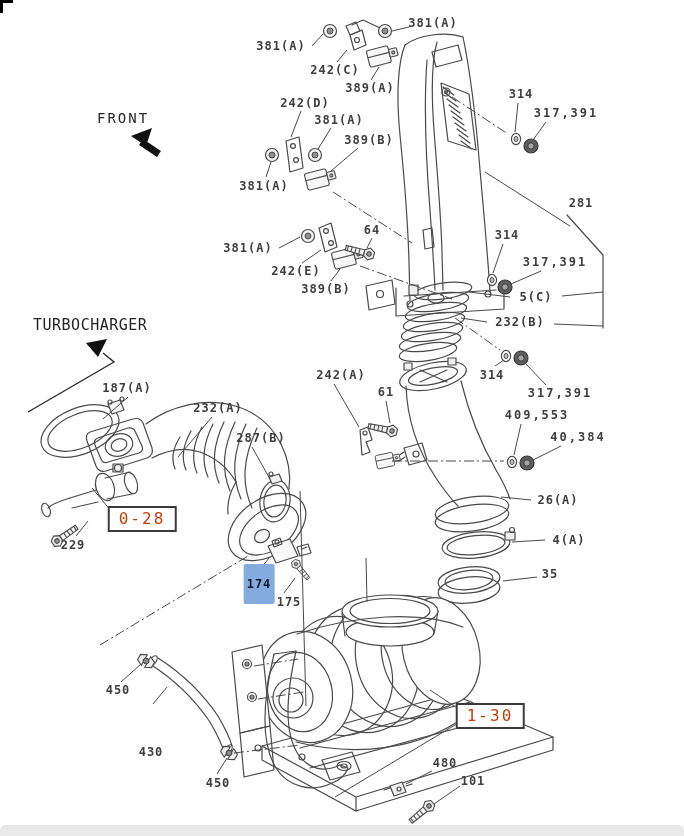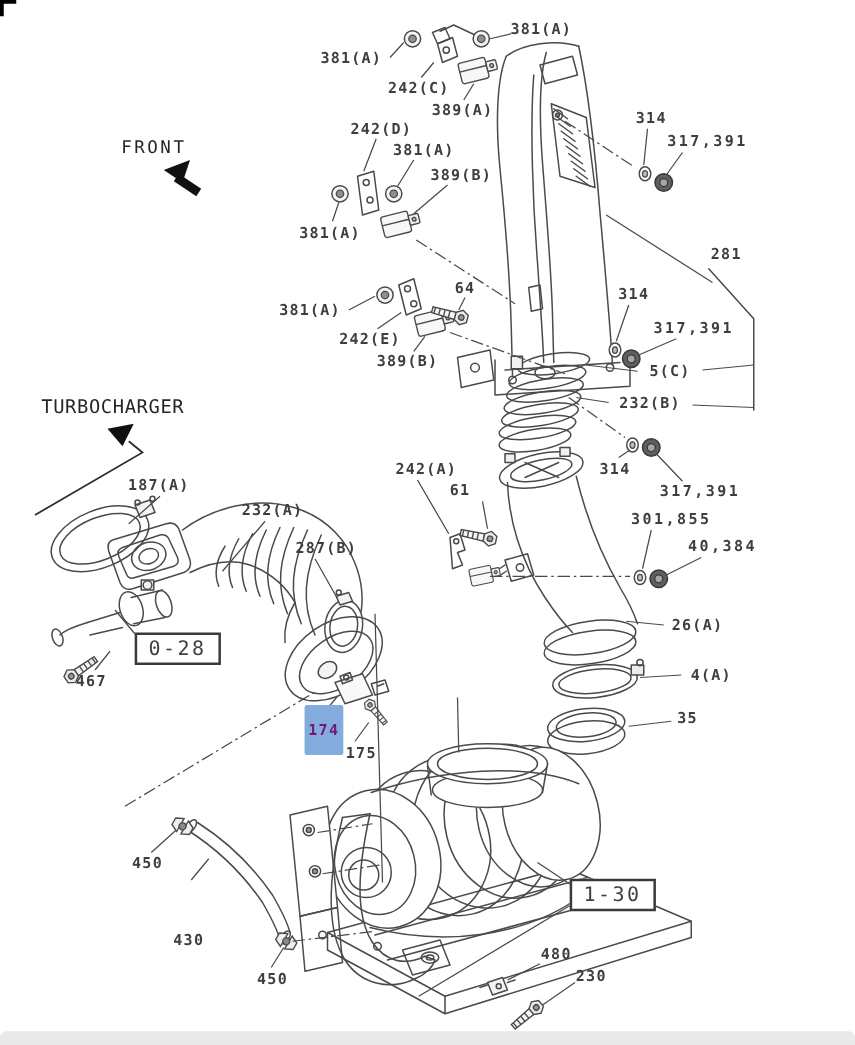--- a/index.html
+++ b/index.html
@@ -2,23 +2,23 @@
 <html><head>
 <meta charset="utf-8">
 <style>
   html,body{margin:0;padding:0;background:#fff;}
   .stage{position:relative;width:684px;height:836px;background:#ffffff;overflow:hidden;
          font-family:"DejaVu Sans Mono","Liberation Mono",monospace;}
   svg{position:absolute;left:0;top:0;}
   .plabel{position:absolute;transform:translate(-50%,-50%);font-size:12px;letter-spacing:1px;
           color:#3e3e3e;white-space:nowrap;line-height:1;font-weight:bold;}
   .plabel.wide{letter-spacing:2px;}
-  .plabel.hl{background:#83abdd;color:#701a75;padding:14px 3px;border-radius:2px;}
+  .plabel.hl{background:#83abdd;color:#0f172a;padding:14px 3px;border-radius:2px;}
   .refbox{position:absolute;transform:translate(-50%,-50%);border:2px solid #3a3a3a;background:#fff;
-          padding:3px 9px;font-size:16px;letter-spacing:2px;color:#404040;white-space:nowrap;line-height:1;}
+          padding:3px 9px;font-size:16px;letter-spacing:2px;color:#c2410c;white-space:nowrap;line-height:1;}
   .anno{position:absolute;color:#262626;white-space:nowrap;line-height:1;}
   #front-label{left:97px;top:111px;font-size:14px;letter-spacing:2px;}
   #turbo-label{left:33px;top:318px;font-size:15px;letter-spacing:.5px;}
   .corner-mark{position:absolute;left:0;top:0;width:10px;height:10px;
                border-left:3px solid #000;border-top:3px solid #000;}
   .scrollbar{position:absolute;left:0;top:825px;width:684px;height:11px;background:#e9e9e9;
              border-radius:5px 5px 0 0;}
 </style>
 </head>
 <body>
@@ -305,34 +305,34 @@
   <span class="plabel" style="left:326px;top:289px">389(B)</span>
   <span class="plabel" style="left:521px;top:94px">314</span>
   <span class="plabel wide" style="left:566px;top:113px">317,391</span>
   <span class="plabel" style="left:581px;top:203px">281</span>
   <span class="plabel" style="left:507px;top:235px">314</span>
   <span class="plabel wide" style="left:555px;top:262px">317,391</span>
   <span class="plabel" style="left:536px;top:297px">5(C)</span>
   <span class="plabel" style="left:520px;top:322px">232(B)</span>
   <span class="plabel" style="left:492px;top:375px">314</span>
   <span class="plabel wide" style="left:560px;top:393px">317,391</span>
-  <span class="plabel wide" style="left:537px;top:415px">301,855</span>
+  <span class="plabel wide" style="left:537px;top:415px">409,553</span>
   <span class="plabel wide" style="left:578px;top:437px">40,384</span>
   <span class="plabel" style="left:127px;top:388px">187(A)</span>
   <span class="plabel" style="left:218px;top:408px">232(A)</span>
   <span class="plabel" style="left:261px;top:438px">287(B)</span>
   <span class="plabel" style="left:341px;top:375px">242(A)</span>
-  <span class="plabel" style="left:368px;top:392px">61</span>
-  <span class="plabel" style="left:73px;top:545px">467</span>
+  <span class="plabel" style="left:386px;top:392px">61</span>
+  <span class="plabel" style="left:73px;top:545px">229</span>
   <span class="plabel hl" style="left:259px;top:584px">174</span>
   <span class="plabel" style="left:289px;top:602px">175</span>
   <span class="plabel" style="left:558px;top:500px">26(A)</span>
   <span class="plabel" style="left:569px;top:540px">4(A)</span>
   <span class="plabel" style="left:550px;top:574px">35</span>
   <span class="plabel" style="left:118px;top:690px">450</span>
   <span class="plabel" style="left:151px;top:752px">430</span>
   <span class="plabel" style="left:218px;top:783px">450</span>
   <span class="plabel" style="left:445px;top:763px">480</span>
-  <span class="plabel" style="left:473px;top:781px">230</span>
+  <span class="plabel" style="left:473px;top:781px">101</span>
 
   <div class="corner-mark"></div>
   <div class="scrollbar"></div>
 </div>
 
 </body></html>

